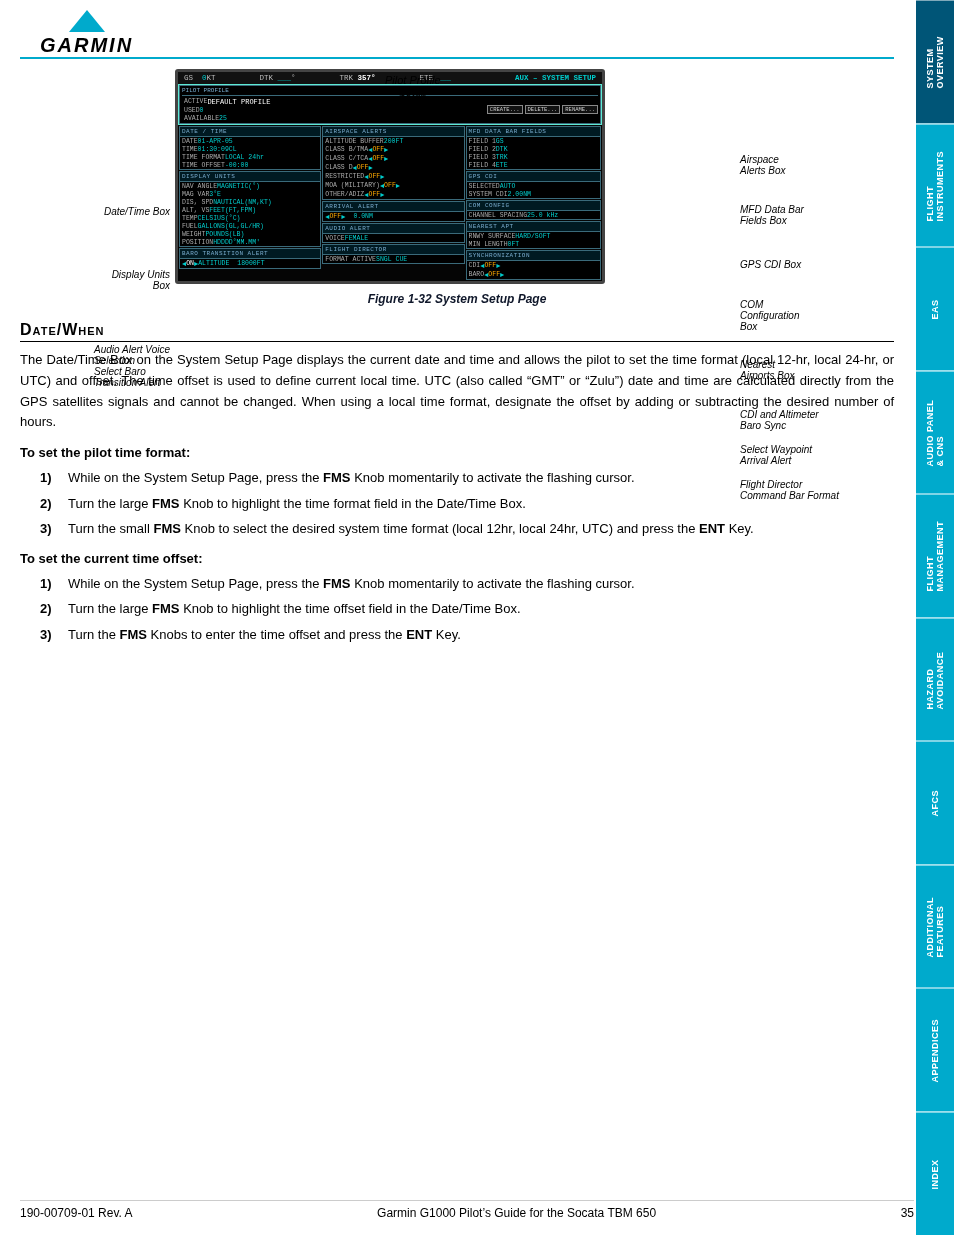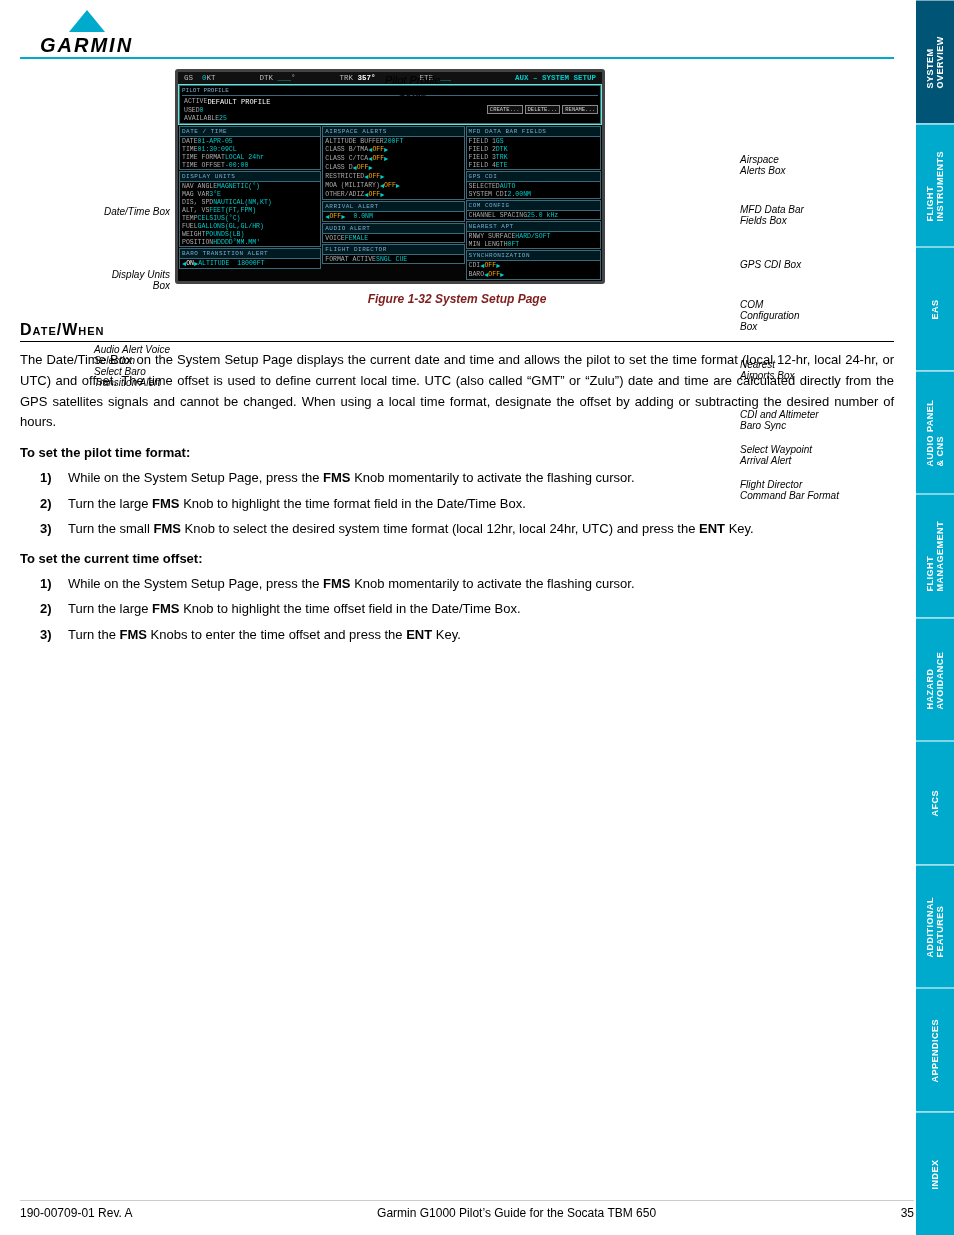--- a/index.html
+++ b/index.html
@@ -97,21 +97,21 @@
       padding: 0 10px;
     }
 
     
     .figure-caption {
       text-align: center;
       font-size: 12px;
       font-style: italic;
       font-weight: bold;
       margin: 8px 0 15px 0;
-      color: #7f1d1d;
+      color: #0f172a;
     }
 
     
     .section-heading {
       font-size: 16px;
       font-weight: bold;
       color: #000;
       border-bottom: 1px solid #000;
       margin-bottom: 8px;
       padding-bottom: 2px;

